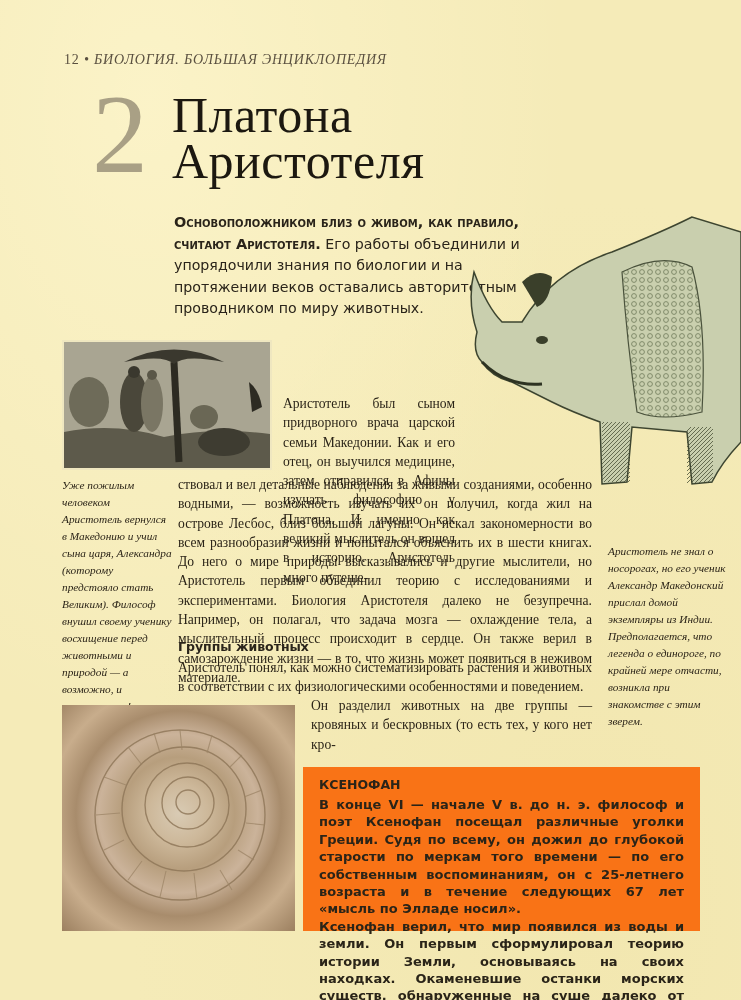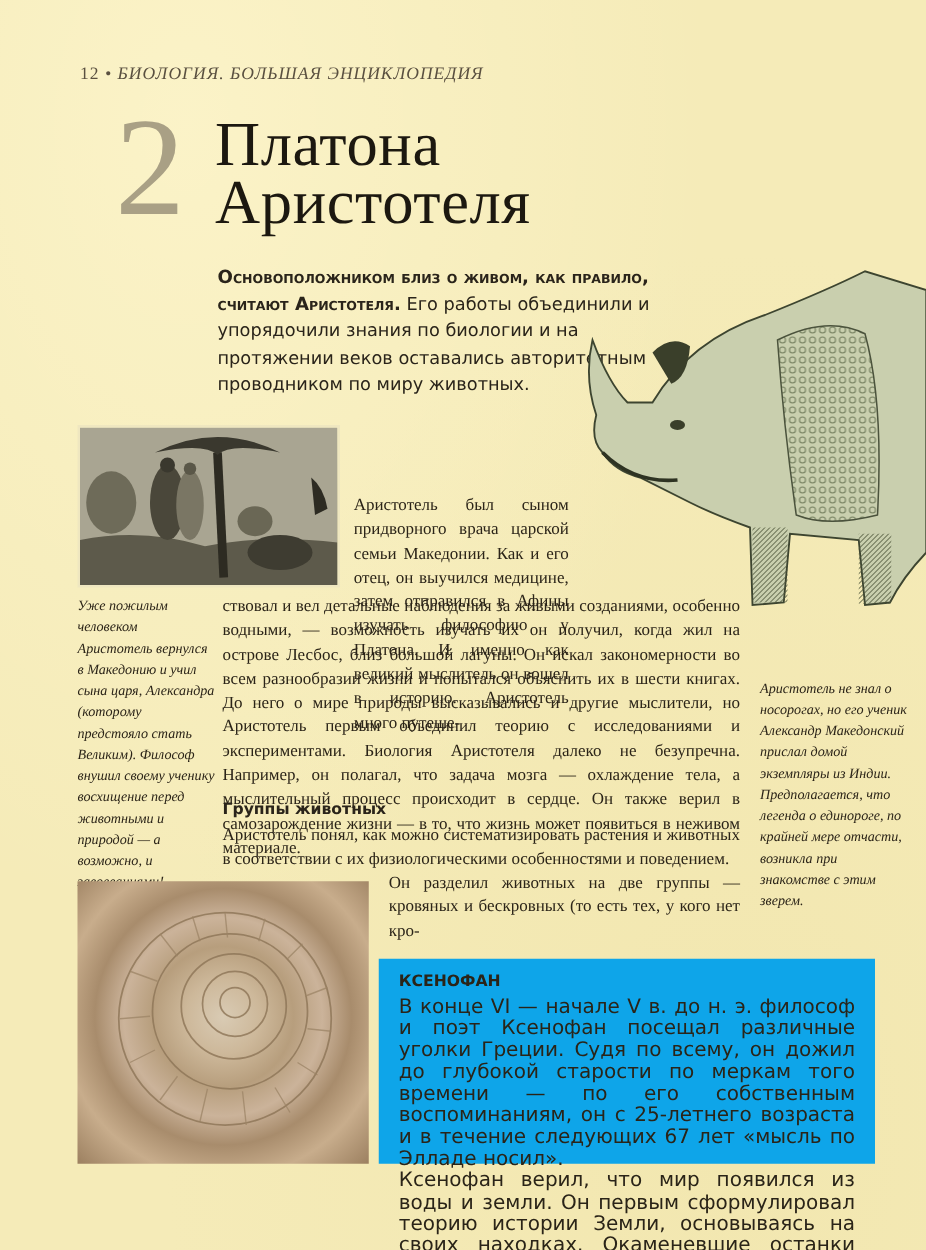--- a/index.html
+++ b/index.html
@@ -71,26 +71,26 @@
     left: 462px; top: 212px; width: 279px; height: 300px;
   }
   .fossil {
     left: 62px; top: 705px; width: 233px; height: 226px;
     background:
       radial-gradient(circle at 50% 48%, #d9cbb4 0%, #cdb89a 18%, #b79e7d 34%, #cbb39a 48%, #a88c6c 62%, #c8ad8c 78%, #9c8060 100%);
   }
 
   .sidebar-box {
     left: 303px; top: 767px; width: 397px; height: 164px;
-    background: #0ea5e9;
+    background: #f97316;
     box-sizing: border-box; padding: 10px 16px 0 16px;
     font-family: "DejaVu Sans", sans-serif; color: #2a2418;
   }
   .sidebar-title { font-weight: bold; font-size: 12.5px; margin-bottom: 4px; }
-  .sidebar-text { font-size: 16px; line-height: 17.4px; text-align: justify; }
+  .sidebar-text { font-size: 13px; line-height: 17.4px; text-align: justify; font-weight: bold; }
 </style>
 </head>
 <body>
 
 <div class="abs running-head">
   <span class="num">12</span>
   <span>•</span>
   <span>БИОЛОГИЯ. БОЛЬШАЯ ЭНЦИКЛОПЕДИЯ</span>
 </div>
 

